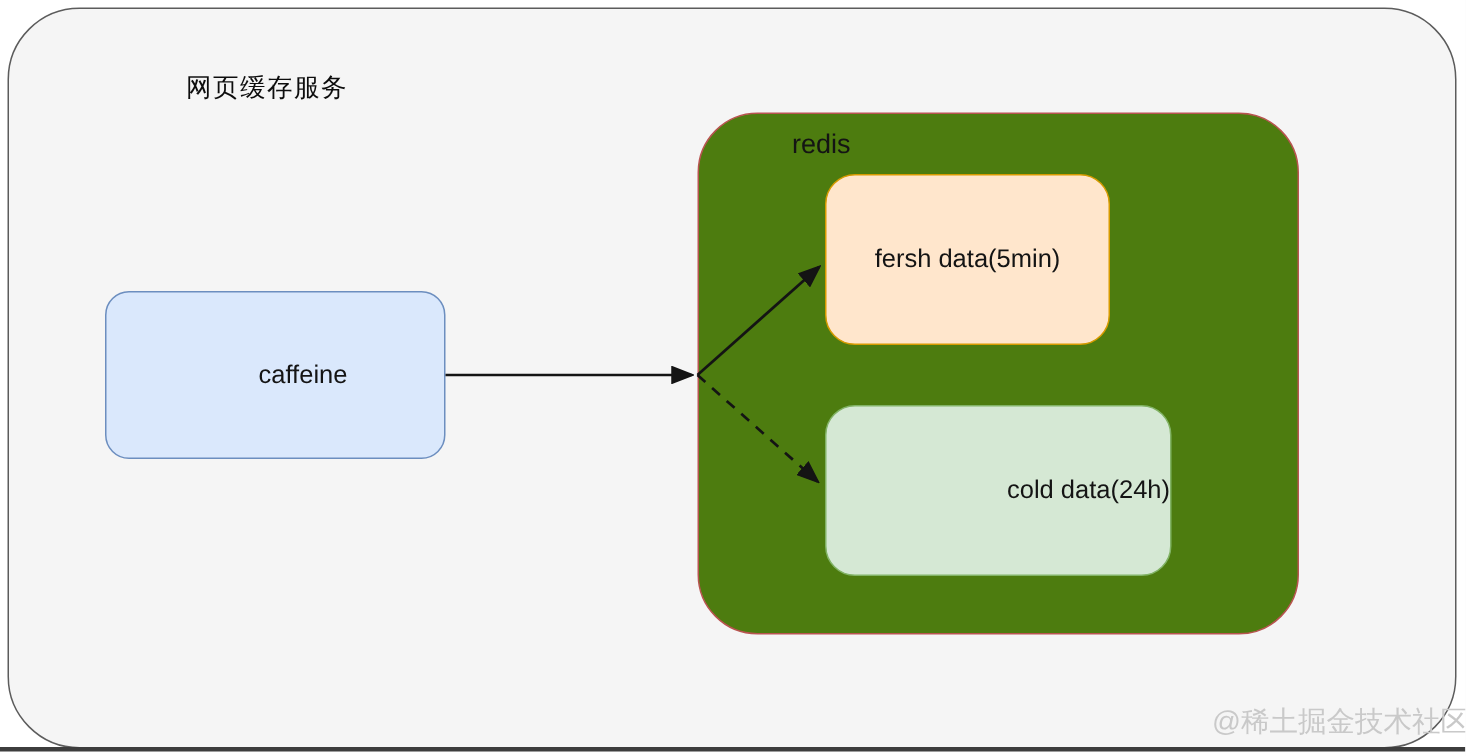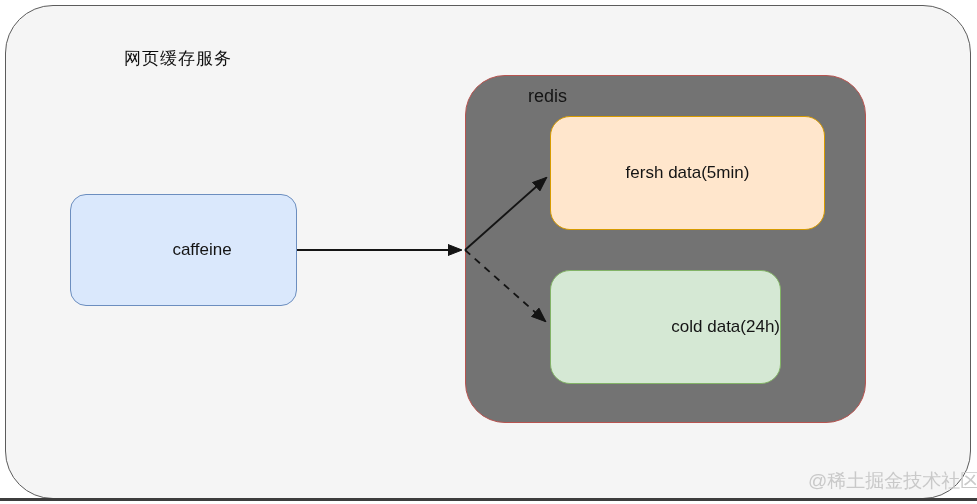--- a/index.html
+++ b/index.html
@@ -64,21 +64,21 @@
 
   .group-redis-label {
     position: absolute;
     left: 62px; top: 10px;
     font-size: 18px;
     color: #141414;
   }
 
   .node-fresh {
     left: 550px; top: 116px;
-    width: 275px; height: 114px;
+    width: 190px; height: 114px;
     border-radius: 20px;
   }
 
   .node-cold {
     left: 550px; top: 270px;
     width: 231px; height: 114px;
     border-radius: 20px;
     justify-content: flex-end;
   }
 
@@ -120,21 +120,21 @@
 <div class="canvas">
 
   <div class="frame" style="background-color: rgb(245, 245, 245); border-color: rgb(92, 92, 92);"></div>
 
   <div class="diagram-title">网页缓存服务</div>
 
   <div class="node node-caffeine" style="background-color: rgb(218, 232, 252); border-color: rgb(108, 142, 191);">
     <span>caffeine</span>
   </div>
 
-  <div class="group-redis" style="background-color: #737373; border-color: rgb(184, 84, 80);">
+  <div class="group-redis" style="background-color: #4d7c0f; border-color: rgb(184, 84, 80);">
     <div class="group-redis-label">redis</div>
   </div>
 
   <div class="node node-fresh" style="background-color: rgb(255, 230, 204); border-color: rgb(215, 155, 0);">
     <span>fersh data(5min)</span>
   </div>
 
   <div class="node node-cold" style="background-color: rgb(213, 232, 212); border-color: rgb(130, 179, 102);">
     <span>cold data(24h)</span>
   </div>

